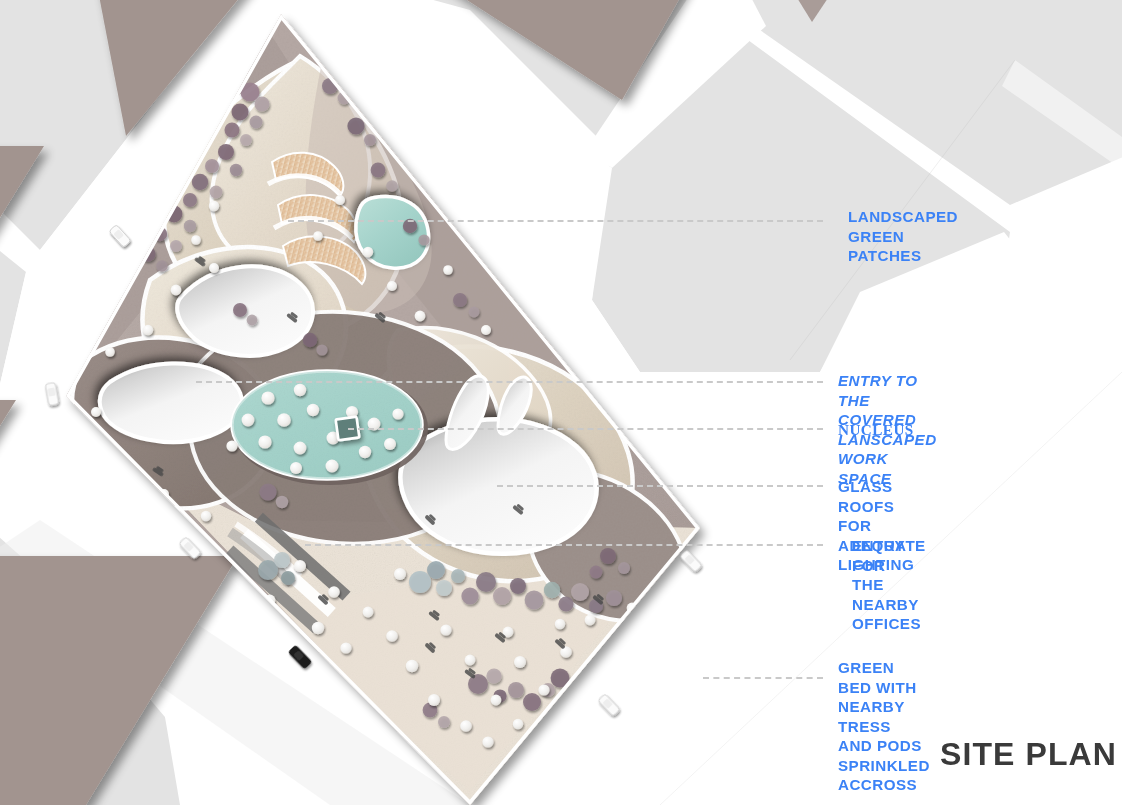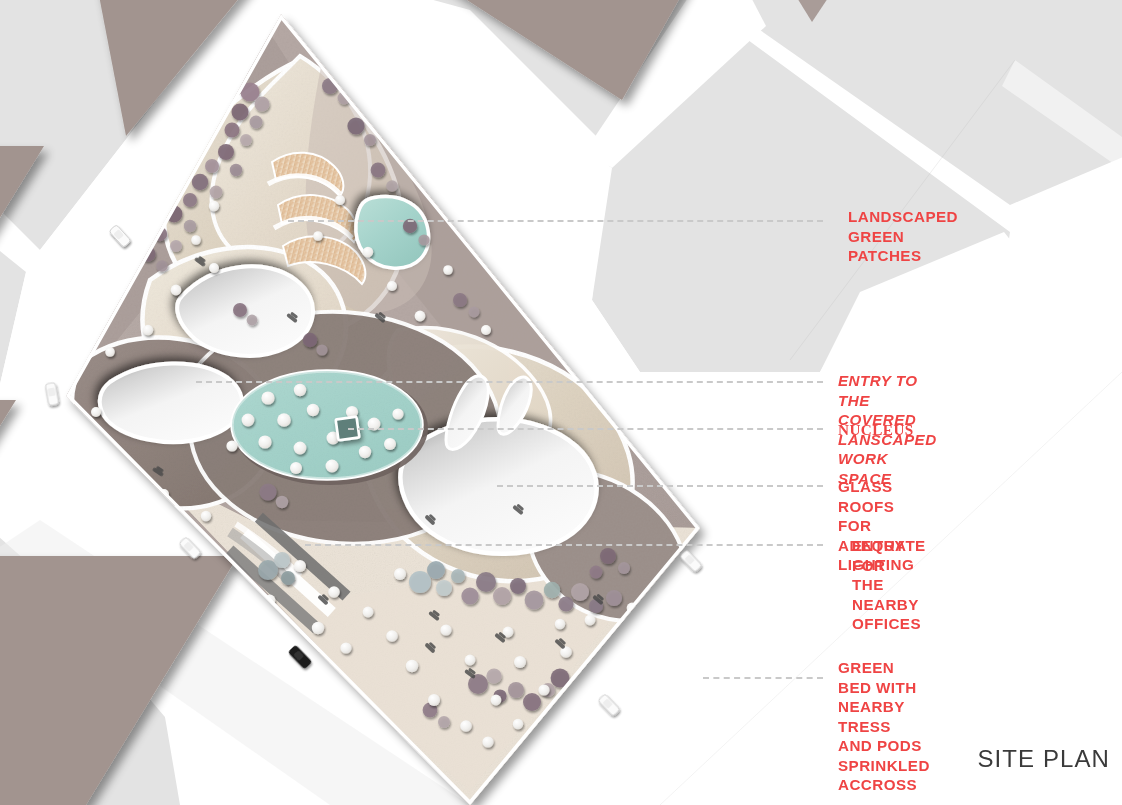--- a/index.html
+++ b/index.html
@@ -14,34 +14,34 @@
 
   
   .annotations{position:absolute;left:0;top:0;width:1122px;height:805px;pointer-events:none;}
   .callout{position:absolute;pointer-events:auto;}
   .leader{
     position:absolute;height:0;border-top:2.4px dashed #c9c9c9;
     pointer-events:auto;
   }
   .callout-label{
     position:absolute;
-    color:#ef4444;
+    color:#3b82f6;
     font-size:15.2px;
     font-weight:bold;
     letter-spacing:0.45px;
     line-height:19.5px;
     white-space:pre-line;
     pointer-events:auto;
   }
   #sheet-title{
     position:absolute;
-    right:12px;bottom:32px;
+    right:5px;bottom:32px;
     color:#3a3a3a;
-    font-size:24px;
-    font-weight:normal;
+    font-size:32px;
+    font-weight:bold;
     letter-spacing:1.1px;
   }
 </style>
 </head>
 <body>
 
 <div id="board">
 
   <svg id="plan-svg" viewBox="0 0 1122 805">
     <defs>

